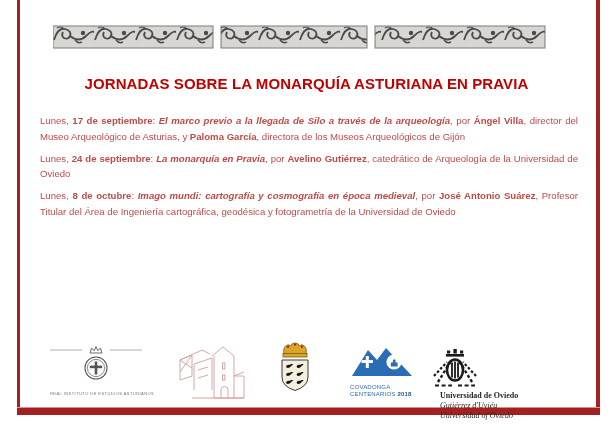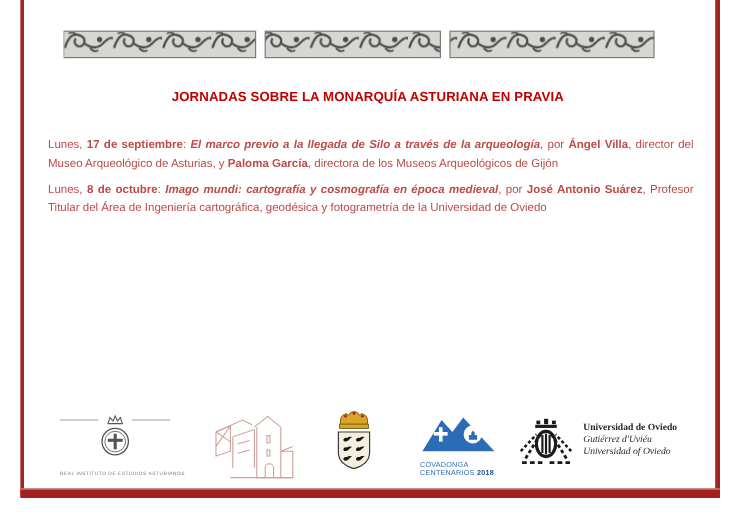--- a/index.html
+++ b/index.html
@@ -9,36 +9,36 @@
   }
   
   .frame-left{position:absolute;left:17px;top:0;width:3px;height:414px;background:#a42222;}
   .frame-right{position:absolute;left:596px;top:0;width:4px;height:414px;background:#a42222;}
   .frame-bottom{position:absolute;left:17px;top:407px;width:583px;height:7px;background:#a32020;border-top:1px solid #d89090;}
   
   .ornament{position:absolute;left:53px;top:24px;}
   
   .title{
     position:absolute;top:75px;left:30px;right:28px;text-align:center;
-    color:#c00000;font-weight:700;font-size:11px;letter-spacing:.1px;
+    color:#c00000;font-weight:700;font-size:15px;letter-spacing:.1px;
   }
   
   .lectures{position:absolute;top:113px;left:40px;width:538px;color:#bd4b47;}
   .lecture{font-size:9.6px;line-height:15.5px;text-align:justify;margin:0 0 6.5px 0;}
   .run-r{font-weight:400;margin-top:20px;}
   .run-b{font-weight:700;}
   .run-bi{font-weight:700;font-style:italic;}
   
   .venue{
     position:absolute;top:287px;left:30px;right:28px;text-align:center;
     color:#bd4b47;font-size:8.4px;letter-spacing:.2px;
   }
   
   .logos{position:absolute;top:338px;left:40px;width:540px;height:68px;}
-  .logo{position:absolute;}
+  .logo{position:absolute;flex-direction:column;}
   .logo-ridea{left:10px;top:4px;width:92px;text-align:center;}
   .ridea-caption{
     margin-top:1px;font-size:4px;color:#7d7668;letter-spacing:.45px;white-space:nowrap;
   }
   .logo-church{left:132px;top:4px;}
   .logo-shield{left:235px;top:2px;}
   .logo-covadonga{left:310px;top:8px;width:64px;}
   .cova-text{font-size:6px;line-height:6.8px;color:#2a6cb5;letter-spacing:.2px;margin-top:2px;white-space:nowrap;}
   .cova-year{font-weight:700;color:#1d4f94;}
   .logo-uniovi{left:392px;top:10px;display:flex;align-items:flex-start;}
@@ -73,20 +73,21 @@
       <rect x="0" y="2" width="160" height="22" fill="url(#scroll)" stroke="#7a7a7a" stroke-width="1"></rect>
       <rect x="168" y="2" width="146" height="22" fill="url(#scroll)" stroke="#7a7a7a" stroke-width="1"></rect>
       <rect x="322" y="2" width="170" height="22" fill="url(#scroll)" stroke="#7a7a7a" stroke-width="1"></rect>
     </svg>
   </div>
 
   <div class="title">JORNADAS SOBRE LA MONARQUÍA ASTURIANA EN PRAVIA</div>
 
   <div class="lectures">
     <p class="lecture"><span class="run-r">Lunes, </span><span class="run-b">17 de septiembre</span><span class="run-r">: </span><span class="run-bi">El marco previo a la llegada de Silo a través de la arqueología</span><span class="run-r">, por </span><span class="run-b">Ángel Villa</span><span class="run-r">, director del Museo Arqueológico de Asturias, y </span><span class="run-b">Paloma García</span><span class="run-r">, directora de los Museos Arqueológicos de Gijón</span></p>
+    <p class="lecture"><span class="run-r">Lunes, </span><span class="run-b">24 de septiembre</span><span class="run-r">: </span><span class="run-bi">La monarquía en Pravia</span><span class="run-r">, por </span><span class="run-b">Avelino Gutiérrez</span><span class="run-r">, catedrático de Arqueología de la Universidad de Oviedo</span></p>
     <p class="lecture"><span class="run-r">Lunes, </span><span class="run-b">8 de octubre</span><span class="run-r">: </span><span class="run-bi">Imago mundi: cartografía y cosmografía en época medieval</span><span class="run-r">, por </span><span class="run-b">José Antonio Suárez</span><span class="run-r">, Profesor Titular del Área de Ingeniería cartográfica, geodésica y fotogrametría de la Universidad de Oviedo</span></p>
   </div>
 
 
   <div class="logos">
 
     <div class="logo logo-ridea">
       <svg width="92" height="44">
         <line x1="0" y1="8" x2="32" y2="8" stroke="#9a9a9a" stroke-width="0.8"></line>
         <line x1="60" y1="8" x2="92" y2="8" stroke="#9a9a9a" stroke-width="0.8"></line>

